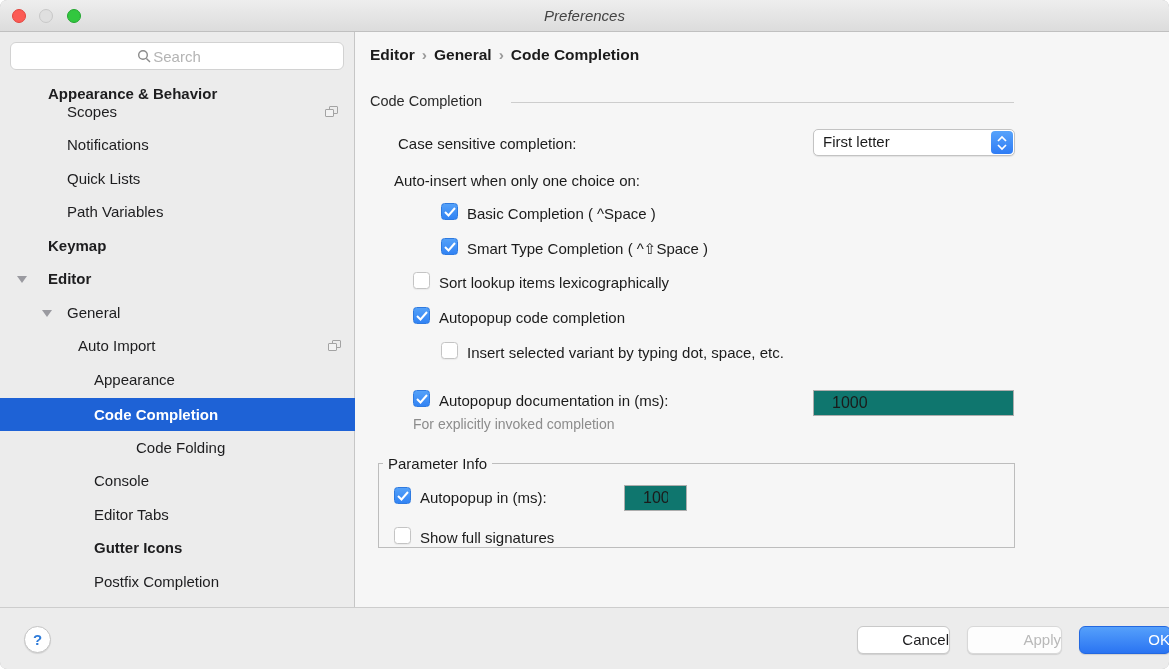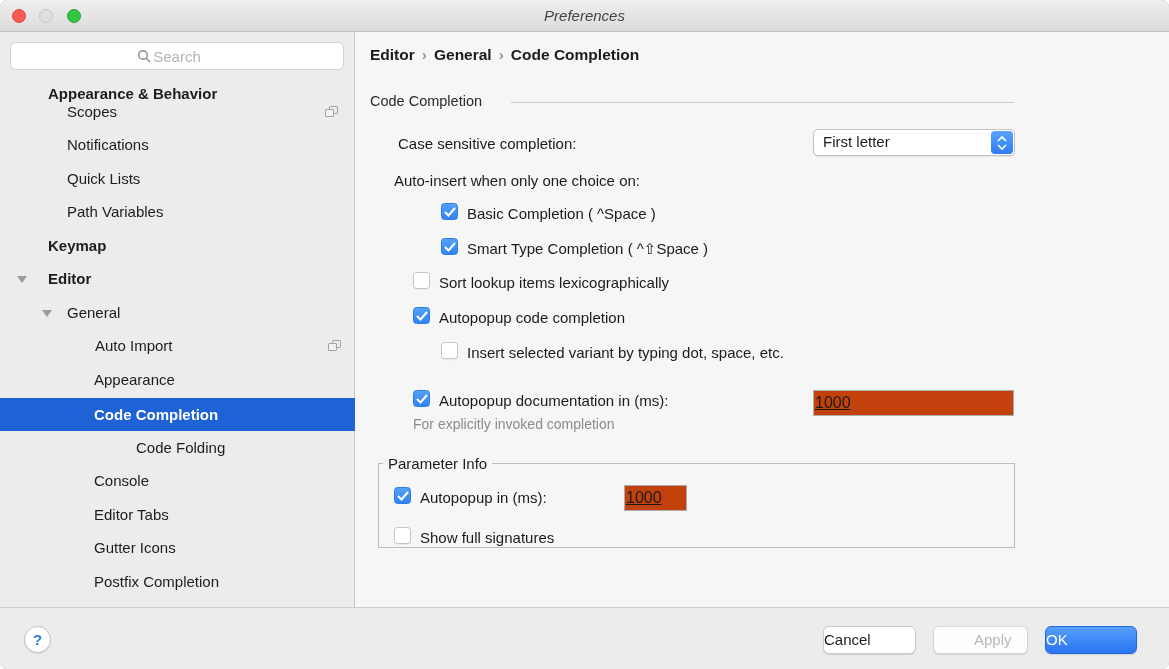--- a/index.html
+++ b/index.html
@@ -53,22 +53,22 @@
   .sect-line { position:absolute; left:155px; top:70px; width:503px; height:1px; background:#cdcdcd; }
 
   .flabel { position:absolute; font-size:15px; color:#1b1b1b; line-height:20px; white-space:nowrap; }
   .subnote { position:absolute; font-size:14px; color:#8c8c8c; line-height:16px; }
 
   .cbox { position:absolute; width:17px; height:17px; border-radius:3.5px; cursor:default; }
   .cbox.on  { background:linear-gradient(#54a1f9,#3183f4); border:1px solid #2e7ae0; }
   .cbox.off { background:#ffffff; border:1px solid #c4c4c4; box-shadow:0 1px 1px rgba(0,0,0,.05); }
   .cbox svg { position:absolute; left:2px; top:3px; }
 
-  .textfield { position:absolute; height:26px; border:1px solid #adadad; background:#c2410c;
-               font-size:16px; font-family:inherit; color:#1b1b1b; padding:0 1px; outline:none;text-decoration:underline; }
+  .textfield { position:absolute; height:26px; border:1px solid #adadad; background:#0f766e;
+               font-size:16px; font-family:inherit; color:#1b1b1b; padding:0 18px; outline:none; }
 
   .popup { position:absolute; left:457px; top:97px; width:202px; height:27px; background:#ffffff;
            border:1px solid #c3c3c3; border-radius:5px; box-shadow:0 1px 1px rgba(0,0,0,.08);
            cursor:default; }
   .popup .val { position:absolute; left:9px; top:3px; font-size:15px; color:#1b1b1b; }
   .popup .stepper { position:absolute; right:1px; top:1px; width:22px; height:23px;
                     background:linear-gradient(#57a3fb,#2f7cf5); border-radius:4px; }
   .popup .stepper svg { position:absolute; left:5px; top:4px; }
 
   fieldset.pinfo { position:absolute; left:22px; top:423px; width:637px; height:93px;
@@ -76,22 +76,22 @@
   fieldset.pinfo legend { margin-left:4px; padding:0 5px; font-size:15px; color:#1b1b1b; }
 
   
   .footer { position:absolute; left:0; top:607px; width:100%; height:62px;
             background:#ececec; border-top:1px solid #cdcdcd; }
   .help-btn { position:absolute; left:24px; top:18px; width:27px; height:27px; border-radius:50%;
               background:#ffffff; border:1px solid #c4c4c4; box-shadow:0 1px 1px rgba(0,0,0,.1);
               text-align:center; line-height:25px; font-size:15px; font-weight:bold; color:#2e7bd9;
               cursor:default; }
   .btn { position:absolute; top:18px; height:28px; border-radius:6px; font-size:15px;
-         font-family:inherit; text-align:left; line-height:26px; cursor:default;
-         box-shadow:0 1px 1px rgba(0,0,0,.12); }
+         font-family:inherit; text-align:right; line-height:26px; cursor:default;
+         box-shadow:0 1px 1px rgba(0,0,0,.12);margin-left:34px; }
   .btn.cancel { left:823px; width:93px; background:#ffffff; border:1px solid #c9c9c9; color:#1d1d1f; }
   .btn.apply  { left:933px; width:95px; background:#fdfdfd; border:1px solid #d8d8d8; color:#b9b9b9;padding-left:40px; }
   .btn.ok     { left:1045px; width:92px; background:linear-gradient(#55a0fb,#2a74f2);
                 border:1px solid #2368e0; color:#ffffff; }
 </style>
 </head>
 <body>
 
 <div class="window">
 
@@ -124,36 +124,36 @@
     <div class="side-item" style="left:67px; top:137px;">Quick Lists</div>
     <div class="side-item" style="left:67px; top:170px;">Path Variables</div>
     <div class="side-item group" style="left:40px; top:204px;">Keymap</div>
 
     <span class="tri" style="left:17px; top:244px;"></span>
     <div class="side-item group" style="left:40px; top:237px;">Editor</div>
 
     <span class="tri" style="left:42px; top:278px;"></span>
     <div class="side-item" style="left:67px; top:271px;">General</div>
 
-    <div class="side-item" style="left:95px; top:304px;text-align:right;">Auto Import</div>
+    <div class="side-item" style="left:78px; top:304px;text-align:right;">Auto Import</div>
     <span class="copy-icon" style="left:328px; top:308px;">
       <span class="back"></span>
         <span class="front"></span>
       </span>
 
     <div class="side-item" style="left:94px; top:338px;">Appearance</div>
 
     <div class="sel-row">
       <span class="lbl">Code Completion</span>
     </div>
 
     <div class="side-item" style="left:94px; top:406px;margin-left:42px;">Code Folding</div>
     <div class="side-item" style="left:94px; top:439px;">Console</div>
     <div class="side-item" style="left:94px; top:473px;">Editor Tabs</div>
-    <div class="side-item" style="left:94px; top:506px;">Gutter Icons</div>
+    <div class="side-item" style="left:94px; top:506px;font-weight:bold;">Gutter Icons</div>
     <div class="side-item" style="left:94px; top:540px;">Postfix Completion</div>
   </div>
 
   <div class="content">
     <div class="crumbs">
       <span>Editor</span><span class="sep">›</span><span>General</span><span class="sep">›</span><span>Code Completion</span>
     </div>
 
     <div class="sect-title">Code Completion</div>
     <div class="sect-line"></div>

